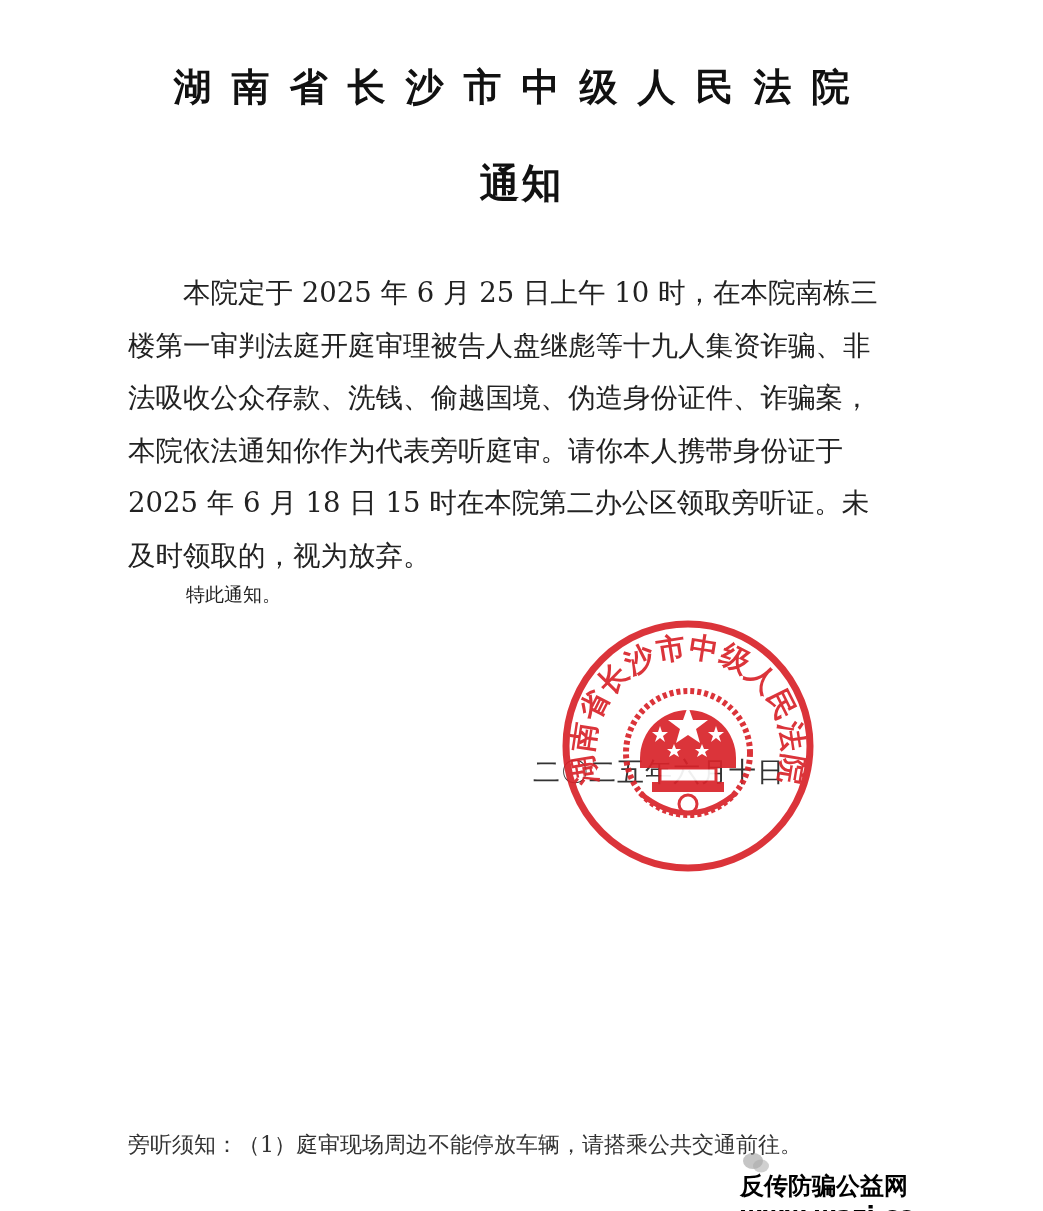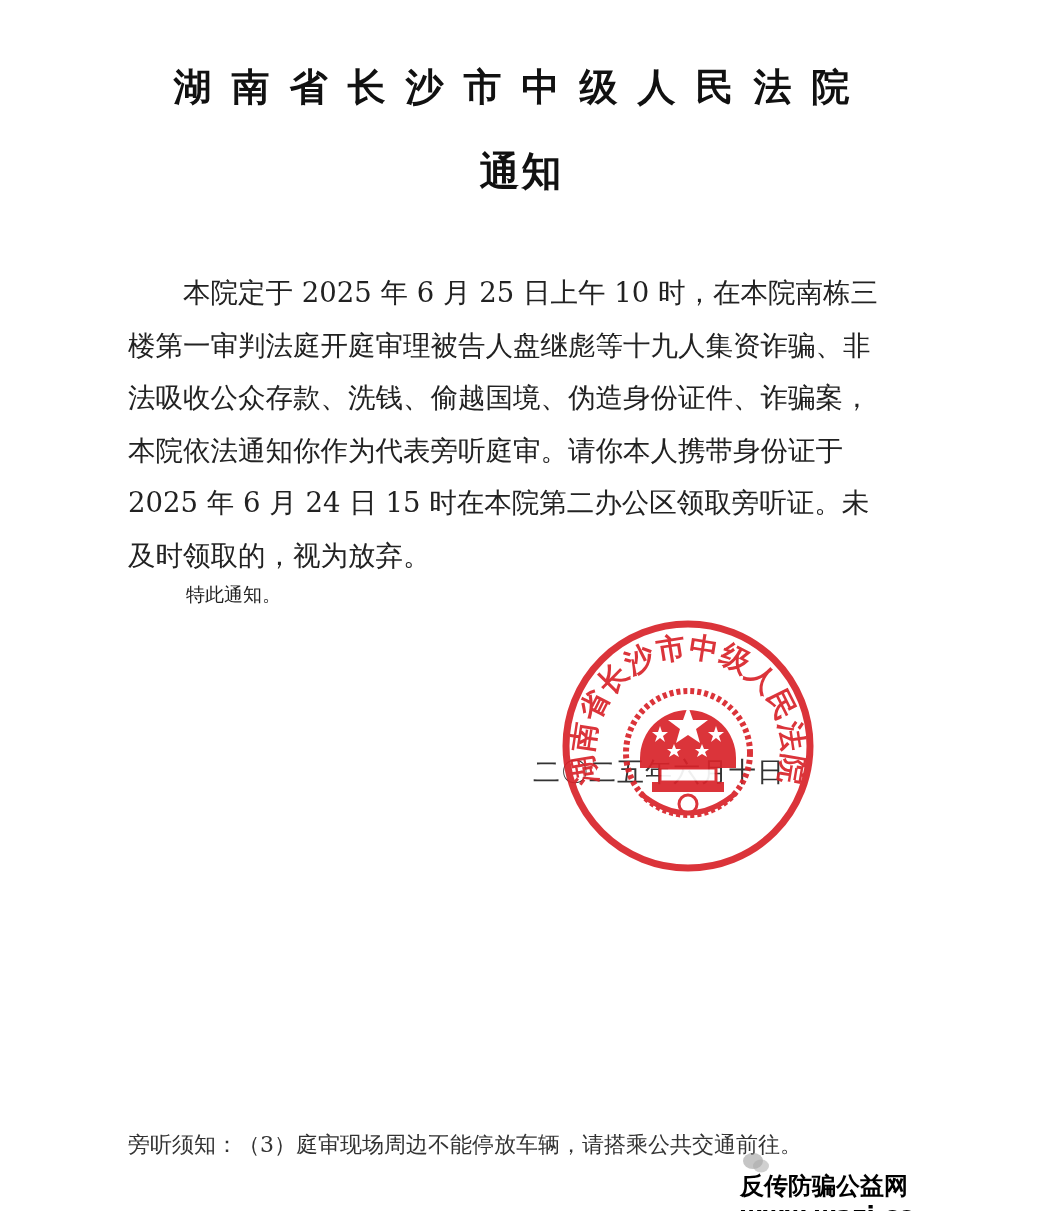--- a/index.html
+++ b/index.html
@@ -1,21 +1,21 @@
 <!DOCTYPE html>
 <html><head>
 <meta charset="utf-8">
 <style>
   html, body { margin:0; padding:0; background:#ffffff; }
   body { width:1043px; height:1211px; position:relative; overflow:hidden;
          font-family:"DejaVu Serif","Liberation Serif",serif; color:#1a1a1a; }
   .title { position:absolute; left:0; width:1043px; top:62px; text-align:center;
            font-family:"DejaVu Sans","Liberation Sans",sans-serif; font-weight:bold;
            font-size:38px; letter-spacing:20px; color:#111; }
-  .subtitle { position:absolute; left:0; width:1043px; top:144px; text-align:center;
+  .subtitle { position:absolute; left:0; width:1043px; top:156px; text-align:center;
               font-family:"DejaVu Sans","Liberation Sans",sans-serif; font-weight:bold;
               font-size:40px; letter-spacing:2px; color:#111; }
   .body-text { position:absolute; left:128px; width:760px; top:266px;
                font-size:27.5px; line-height:52.5px; color:#222; }
   .body-text p { margin:0; }
   .indent { text-indent:2em; }
   .closing { position:absolute; left:186px; top:582px; font-size:19px; color:#222; }
   .date { position:absolute; left:533px; top:754px; font-size:27px; color:#333; letter-spacing:1px; z-index:1; }
   .seal { position:absolute; left:560px; top:618px; width:256px; height:256px; z-index:2; opacity:0.92; }
   .notes { position:absolute; left:128px; top:1124px; width:900px; font-size:22px; line-height:41px; color:#333; }
@@ -27,21 +27,21 @@
          font-weight:bold; font-size:24px; color:#000; z-index:4;
          text-shadow:0 0 3px #fff,0 0 3px #fff,0 0 3px #fff; }
 </style>
 </head>
 <body>
 
 <div class="title">湖南省长沙市中级人民法院</div>
 <div class="subtitle">通知</div>
 
 <div class="body-text">
-  <p class="indent">本院定于 2025 年 6 月 25 日上午 10 时，在本院南栋三楼第一审判法庭开庭审理被告人盘继彪等十九人集资诈骗、非法吸收公众存款、洗钱、偷越国境、伪造身份证件、诈骗案，本院依法通知你作为代表旁听庭审。请你本人携带身份证于 2025 年 6 月 24 日 15 时在本院第二办公区领取旁听证。未及时领取的，视为放弃。</p>
+  <p class="indent">本院定于 2025 年 6 月 25 日上午 10 时，在本院南栋三楼第一审判法庭开庭审理被告人盘继彪等十九人集资诈骗、非法吸收公众存款、洗钱、偷越国境、伪造身份证件、诈骗案，本院依法通知你作为代表旁听庭审。请你本人携带身份证于 2025 年 6 月 18 日 15 时在本院第二办公区领取旁听证。未及时领取的，视为放弃。</p>
 </div>
 
 <div class="closing">特此通知。</div>
 
 <div class="date">二〇二五年六月十日</div>
 
 <svg class="seal" viewBox="0 0 256 256">
   <defs>
     <path id="sealArc" d="M 40 170 A 95 95 0 1 1 216 170"></path>
   </defs>
@@ -57,21 +57,21 @@
   <polygon points="156,108 158,114 164,114 159,118 161,124 156,120 151,124 153,118 148,114 154,114" fill="#fff"></polygon>
   <polygon points="114,126 116,131 121,131 117,134 119,139 114,136 109,139 111,134 107,131 112,131" fill="#fff"></polygon>
   <polygon points="142,126 144,131 149,131 145,134 147,139 142,136 137,139 139,134 135,131 140,131" fill="#fff"></polygon>
   <rect x="100" y="150" width="56" height="14" fill="#fff" stroke="#d9232a" stroke-width="3"></rect>
   <rect x="92" y="164" width="72" height="10" fill="#d9232a"></rect>
   <circle cx="128" cy="186" r="9" fill="none" stroke="#d9232a" stroke-width="3"></circle>
   <path d="M80 175 Q128 215 176 175" fill="none" stroke="#d9232a" stroke-width="5"></path>
 </svg>
 
 <div class="notes">
-  <p>旁听须知：（3）庭审现场周边不能停放车辆，请搭乘公共交通前往。</p>
+  <p>旁听须知：（1）庭审现场周边不能停放车辆，请搭乘公共交通前往。</p>
 </div>
 
 <div class="wm1">
   <svg class="wx" viewBox="0 0 28 22">
     <ellipse cx="11" cy="9" rx="10" ry="8" fill="rgba(150,150,150,0.55)"></ellipse>
     <ellipse cx="19" cy="14" rx="8" ry="6.5" fill="rgba(170,170,170,0.55)"></ellipse>
   </svg>
 </div>
 
 <div class="wm2">反传防骗公益网 www.wazi.cc</div>

